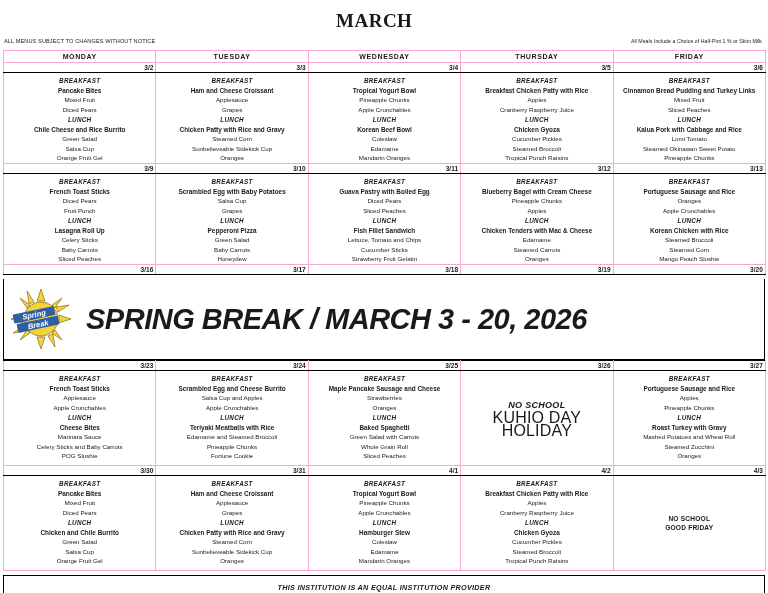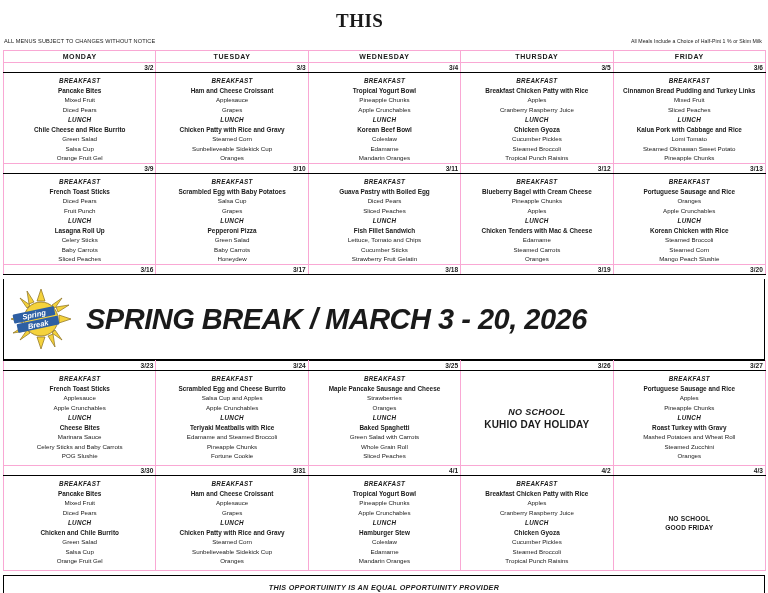--- a/index.html
+++ b/index.html
@@ -152,22 +152,22 @@
     height: 100%;
   }
   .ns-line1 {
     font-size: 9px;
     font-style: italic;
     font-weight: bold;
     letter-spacing: 0.3px;
     line-height: 12px;
   }
   .ns-line2 {
-    font-size: 10px;
-    font-weight: bold;
+    font-size: 16px;
+    font-weight: normal;
     letter-spacing: 0.2px;
     line-height: 13px;
   }
   .ns-small .ns-line1,
   .ns-small .ns-line2 {
     font-size: 6.6px;
     font-weight: bold;
     font-style: normal;
     letter-spacing: 0.2px;
     line-height: 9.5px;
@@ -216,21 +216,21 @@
     font-size: 7.2px;
     font-weight: bold;
     font-style: italic;
     letter-spacing: 0.3px;
   }
 </style>
 </head>
 <body>
 
 <div class="page-header">
-  <div class="month-title">THIS</div>
+  <div class="month-title">MARCH</div>
 </div>
 
 <div class="notice-row">
   <div class="notice-left">ALL MENUS SUBJECT TO CHANGES WITHOUT NOTICE</div>
   <div class="notice-right">All Meals Include a Choice of Half-Pint 1 % or Skim Milk</div>
 </div>
 
 <table class="cal">
   <colgroup>
     <col class="c">
@@ -542,14 +542,14 @@
           <div class="ns-inner ns-small">
             <div class="ns-line1">NO SCHOOL</div>
             <div class="ns-line2">GOOD FRIDAY</div>
           </div>
         </td>
       </tr>
     </tbody>
 </table>
 
 <div class="footer-box">
-  <div class="footer-text">THIS OPPORTUINITY IS AN EQUAL OPPORTUINITY PROVIDER</div>
+  <div class="footer-text">THIS INSTITUTION IS AN EQUAL INSTITUTION PROVIDER</div>
 </div>
 
 </body></html>

